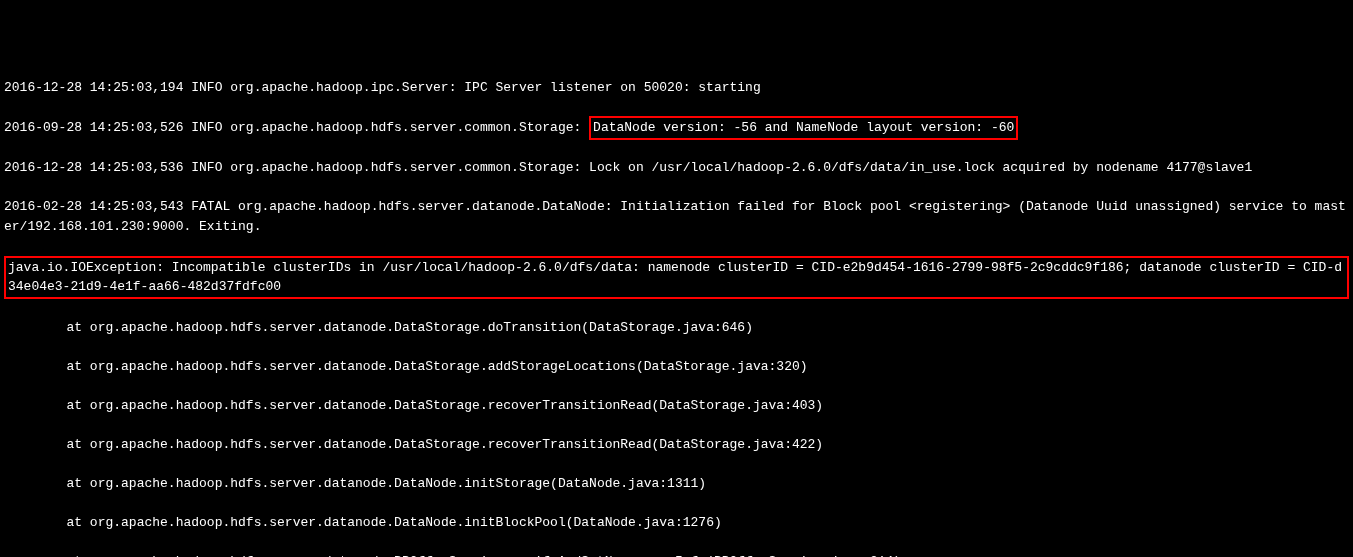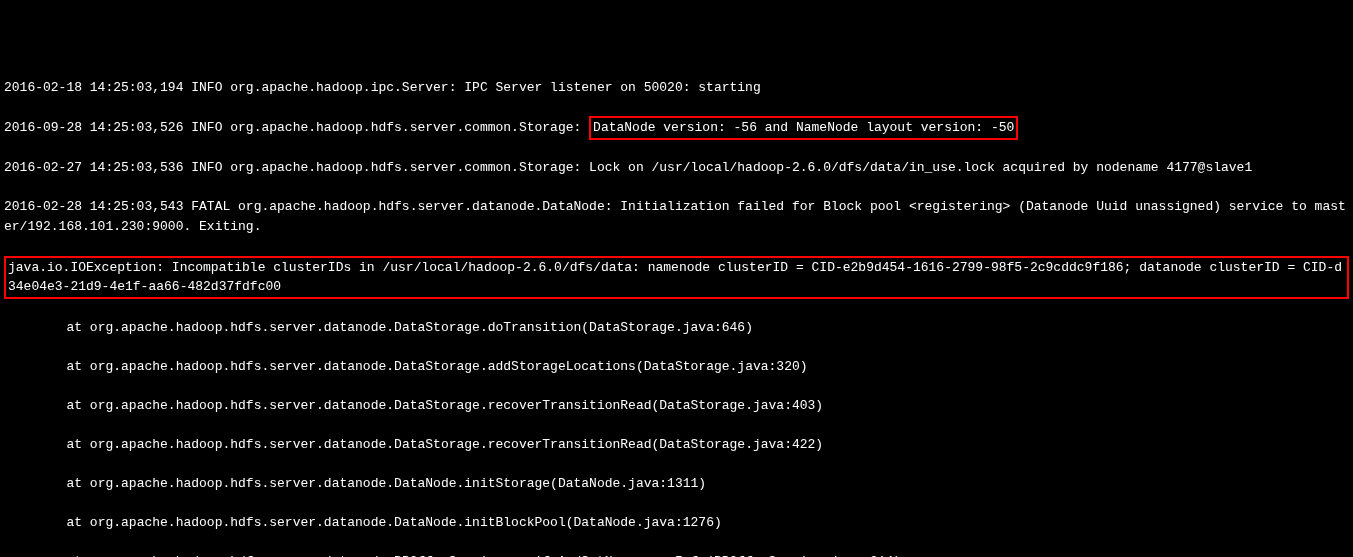--- a/index.html
+++ b/index.html
@@ -32,23 +32,23 @@
       border: 2px solid #ff0000;
       display: block;
       padding: 0 2px;
     }
   </style>
 </head>
 <body>
 
 
 
-<span class="log-line">2016-02-18 14:25:03,194 INFO org.apache.hadoop.ipc.Server: IPC Server listener on 50020: starting</span>
-<span class="log-line"><span>2016-09-28 14:25:03,526 INFO org.apache.hadoop.hdfs.server.common.Storage: </span><span class="highlight-red">DataNode version: -56 and NameNode layout version: -50</span></span>
-<span class="log-line">2016-02-27 14:25:03,536 INFO org.apache.hadoop.hdfs.server.common.Storage: Lock on /usr/local/hadoop-2.6.0/dfs/data/in_use.lock acquired by nodename 4177@slave1</span>
+<span class="log-line">2016-12-28 14:25:03,194 INFO org.apache.hadoop.ipc.Server: IPC Server listener on 50020: starting</span>
+<span class="log-line"><span>2016-09-28 14:25:03,526 INFO org.apache.hadoop.hdfs.server.common.Storage: </span><span class="highlight-red">DataNode version: -56 and NameNode layout version: -60</span></span>
+<span class="log-line">2016-12-28 14:25:03,536 INFO org.apache.hadoop.hdfs.server.common.Storage: Lock on /usr/local/hadoop-2.6.0/dfs/data/in_use.lock acquired by nodename 4177@slave1</span>
 <span class="log-line">2016-02-28 14:25:03,543 FATAL org.apache.hadoop.hdfs.server.datanode.DataNode: Initialization failed for Block pool &lt;registering&gt; (Datanode Uuid unassigned) service to master/192.168.101.230:9000. Exiting.</span>
 <span class="highlight-red-block">java.io.IOException: Incompatible clusterIDs in /usr/local/hadoop-2.6.0/dfs/data: namenode clusterID = CID-e2b9d454-1616-2799-98f5-2c9cddc9f186; datanode clusterID = CID-d34e04e3-21d9-4e1f-aa66-482d37fdfc00</span>
 <span class="log-line">        at org.apache.hadoop.hdfs.server.datanode.DataStorage.doTransition(DataStorage.java:646)</span>
 <span class="log-line">        at org.apache.hadoop.hdfs.server.datanode.DataStorage.addStorageLocations(DataStorage.java:320)</span>
 <span class="log-line">        at org.apache.hadoop.hdfs.server.datanode.DataStorage.recoverTransitionRead(DataStorage.java:403)</span>
 <span class="log-line">        at org.apache.hadoop.hdfs.server.datanode.DataStorage.recoverTransitionRead(DataStorage.java:422)</span>
 <span class="log-line">        at org.apache.hadoop.hdfs.server.datanode.DataNode.initStorage(DataNode.java:1311)</span>
 <span class="log-line">        at org.apache.hadoop.hdfs.server.datanode.DataNode.initBlockPool(DataNode.java:1276)</span>
 <span class="log-line">        at org.apache.hadoop.hdfs.server.datanode.BPOfferService.verifyAndSetNamespaceInfo(BPOfferService.java:314)</span>
 

